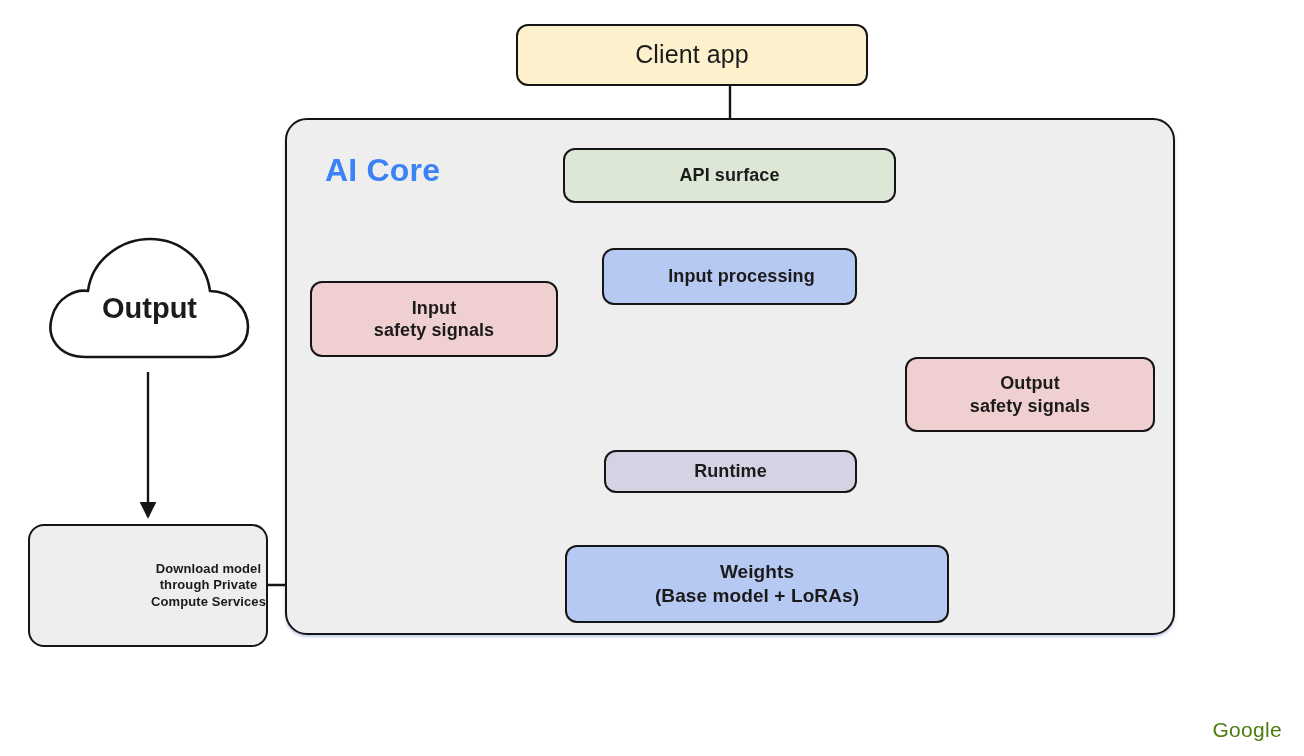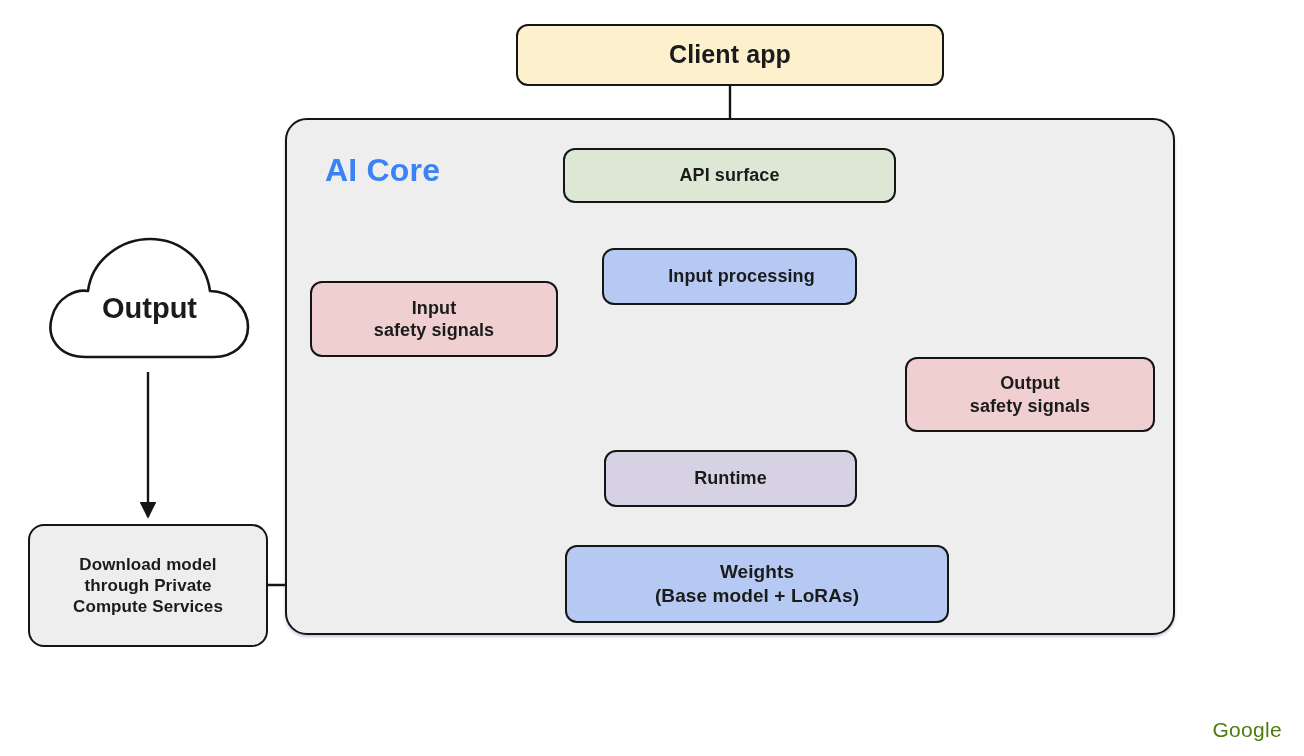--- a/index.html
+++ b/index.html
@@ -155,53 +155,53 @@
     <path d="M 44 132
              C 16 132 4 112 10 92
              C 15 72 34 64 46 66
              C 50 34 80 14 108 14
              C 139 14 164 36 168 66
              C 190 66 206 84 206 102
              C 206 120 191 132 172 132 Z" fill="#ffffff" stroke="#151515" stroke-width="2.6" stroke-linejoin="round"></path>
   </svg>
   <div id="service-cloud-label">Output</div>
 
-  <div class="node" style="left:516px; top:24px; width:428px; height:62px; background:#fcf0cd; font-size:25px; font-weight:700;">
+  <div class="node" style="left:516px; top:24px; width:352px; height:62px; background:#fcf0cd; font-size:25px; font-weight:400;">
     <span class="node-label">Client app</span>
   </div>
 
   <div class="node" style="left:563px; top:148px; width:333px; height:55px; background:#dce8d5; font-size:18px;">
     <span class="node-label">API surface</span>
   </div>
 
   <div class="node" style="left:602px; top:248px; width:255px; height:57px; background:#b5c9f2; font-size:18px;padding-left:24px;">
     <span class="node-label">Input processing</span>
   </div>
 
   <div class="node" style="left:310px; top:281px; width:248px; height:76px; background:#f0cfd0; font-size:18px;">
     <span class="node-label">Input
 safety signals</span>
   </div>
 
 
-  <div class="node" style="left:604px; top:450px; width:253px; height:57px; background:#d6d2e4; font-size:18px;">
+  <div class="node" style="left:604px; top:450px; width:253px; height:43px; background:#d6d2e4; font-size:18px;">
     <span class="node-label">Runtime</span>
   </div>
 
   <div class="node" style="left:565px; top:545px; width:384px; height:78px; background:#b5c9f2; font-size:19px;">
     <span class="node-label">Weights
 (Base model + LoRAs)</span>
   </div>
 
 
   <div class="node" style="left:905px; top:357px; width:250px; height:75px; background:#f0cfd0; font-size:18px;">
     <span class="node-label">Output
 safety signals</span>
   </div>
 
-  <div class="node" style="left:28px; top:524px; width:240px; height:123px; background:#eeeeee; font-size:17px; border-radius:16px;">
+  <div class="node" style="left:28px; top:524px; width:240px; height:123px; background:#eeeeee; font-size:13px; border-radius:16px;justify-content:flex-end;">
     <span class="node-label">Download model
 through Private
 Compute Services</span>
   </div>
 
   <div id="google-wordmark">Google</div>
 </div>
 
 </body></html>

